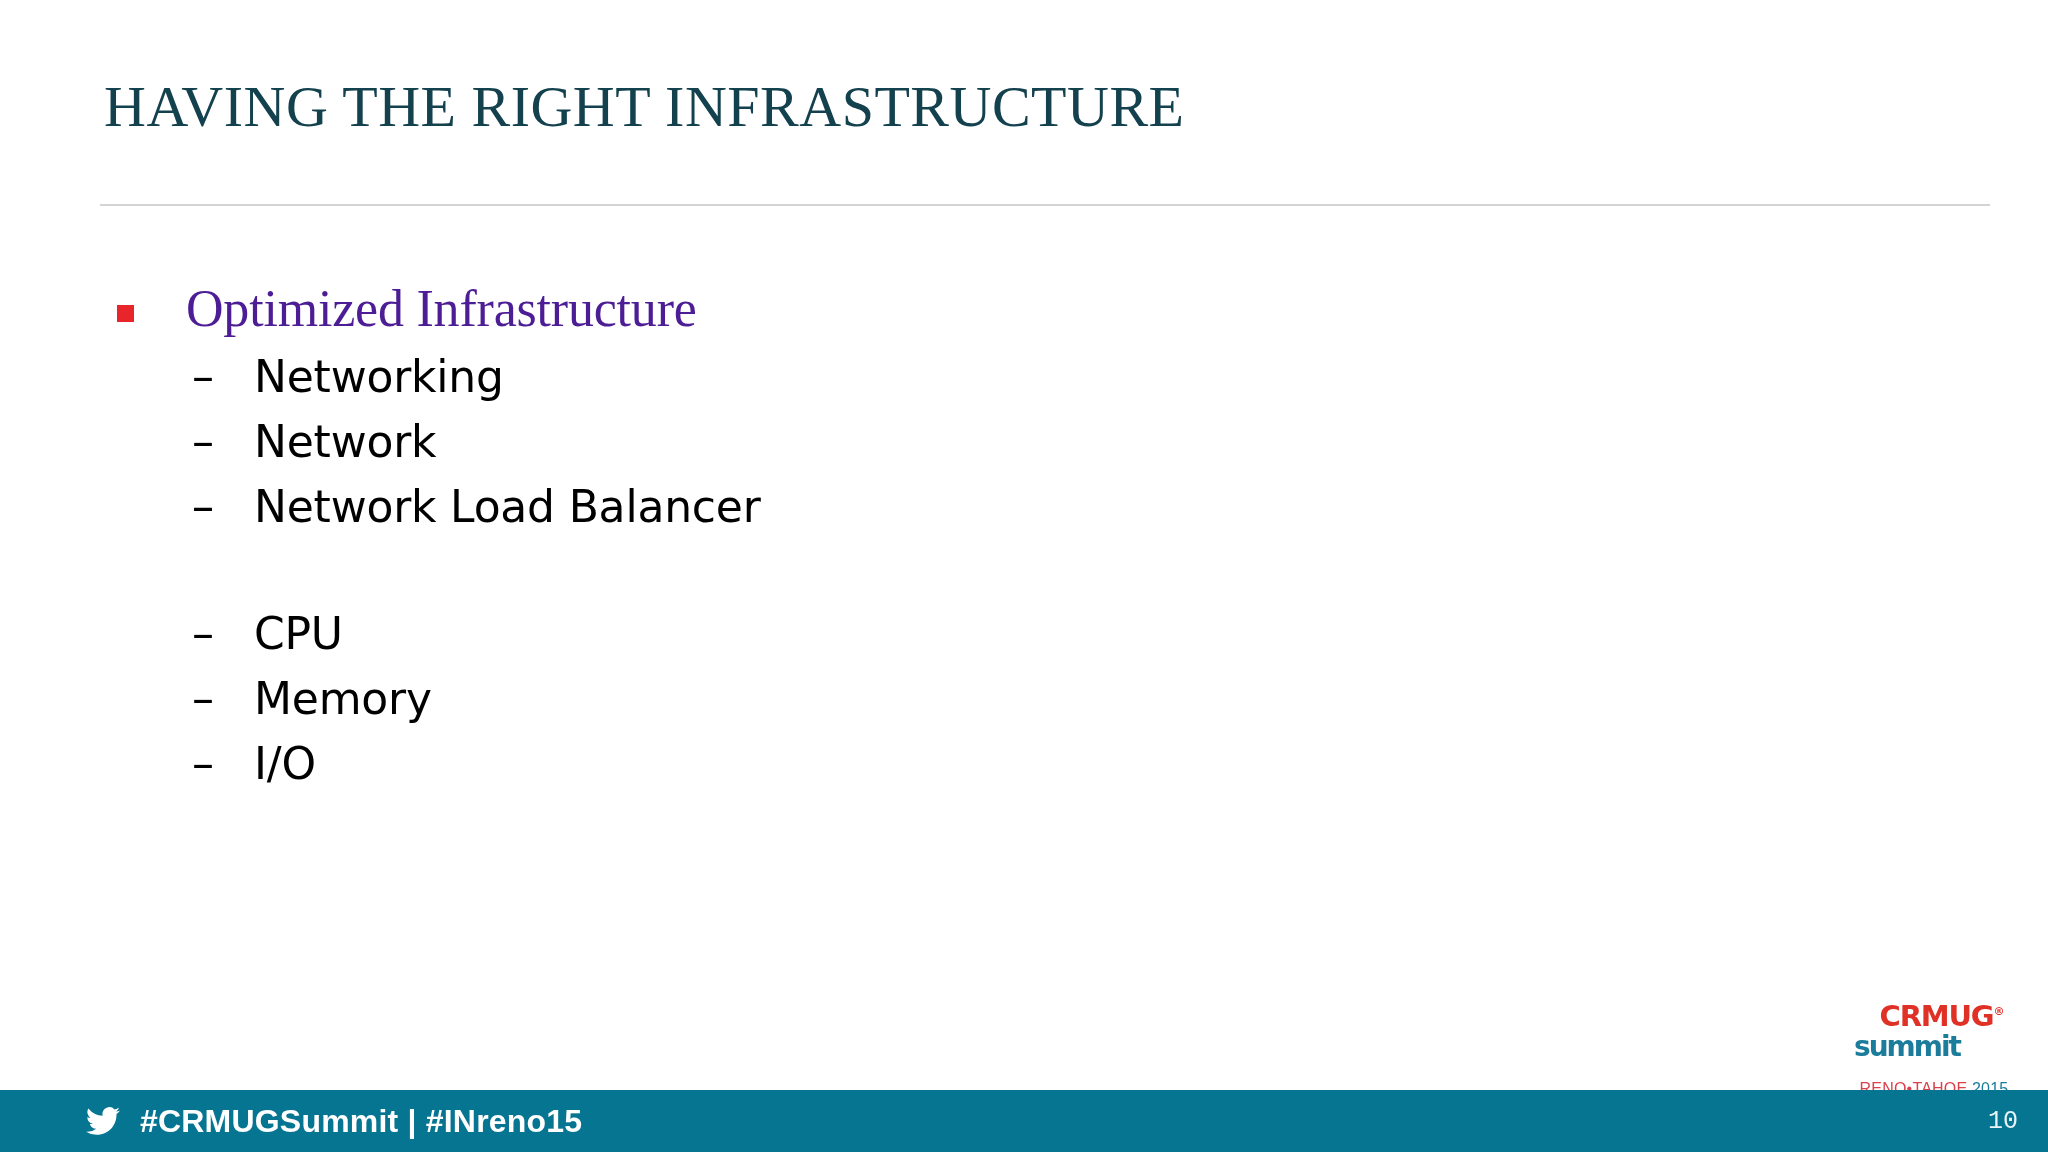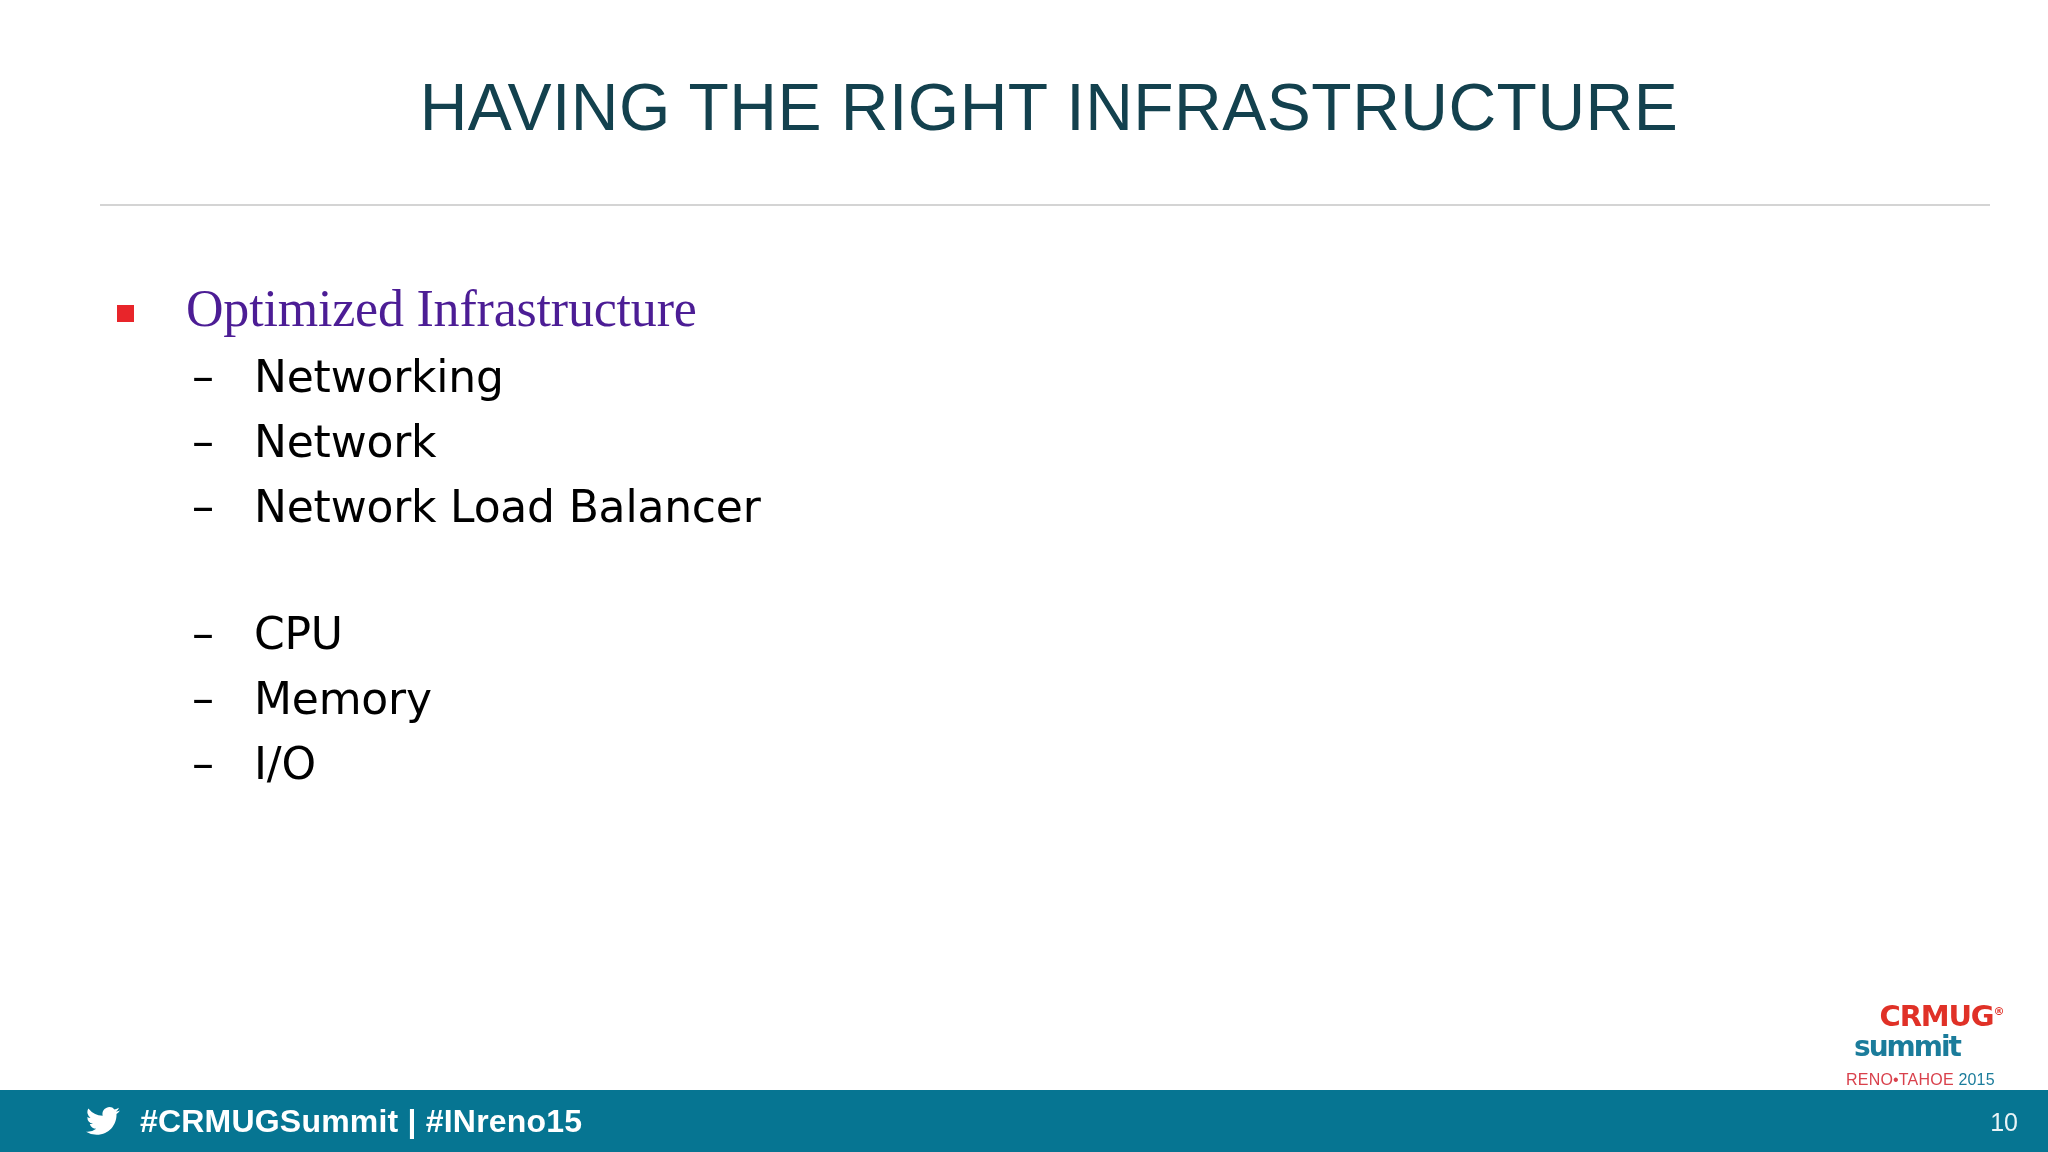--- a/index.html
+++ b/index.html
@@ -26,28 +26,27 @@
   
   .title-block {
     position: absolute;
     left: 104px;
     top: 58px;
     width: 1890px;
     height: 110px;
   }
   .slide-title {
     margin: 0;
-    font-family: Liberation Sans, sans-serif;
+    font-family: Liberation Serif, serif;
     font-weight: 400;
-    font-size: 66px;
+    font-size: 58px;
     line-height: 98px;
     letter-spacing: 0.5px;
     color: #13414E;
     white-space: nowrap;
-    text-align: center;
   }
   .title-rule {
     position: absolute;
     left: 100px;
     top: 204px;
     width: 1890px;
     height: 2px;
     background: #D4D4D4;
   }
 
@@ -136,27 +135,27 @@
     font-weight: 700;
     font-size: 28px;
     line-height: 34px;
     letter-spacing: -2px;
     color: #1B7C9B;
     text-align: left;
     padding-left: 8px;
   }
   .logo-location {
     display: block;
-    margin-top: 7px;
+    margin-top: 16px;
     font-family: "Liberation Sans", sans-serif;
     font-weight: 400;
     font-size: 16px;
     line-height: 18px;
     letter-spacing: 0.2px;
-    text-align: left;
+    text-align: center;
     padding-right: 4px;
   }
   .logo-location .loc-red { color: #D9414C; }
   .logo-location .loc-teal { color: #1B7C9B; font-weight: 400; }
 
   
   .footer-bar {
     position: absolute;
     left: 0;
     bottom: 0;
@@ -185,21 +184,21 @@
     font-size: 32px;
     line-height: 28px;
     color: #FFFFFF;
     letter-spacing: 0.2px;
     white-space: nowrap;
   }
   .slide-number {
     position: absolute;
     right: 30px;
     top: 18px;
-    font-family: Liberation Sans, sans-serif;
+    font-family: Liberation Mono, monospace;
     font-weight: 400;
     font-size: 25px;
     line-height: 28px;
     color: #E8F4F7;
   }
 </style>
 </head>
 <body>
 
 <div class="slide">

